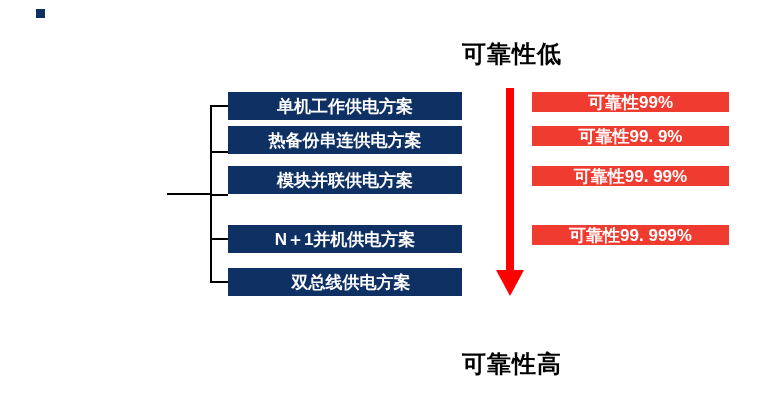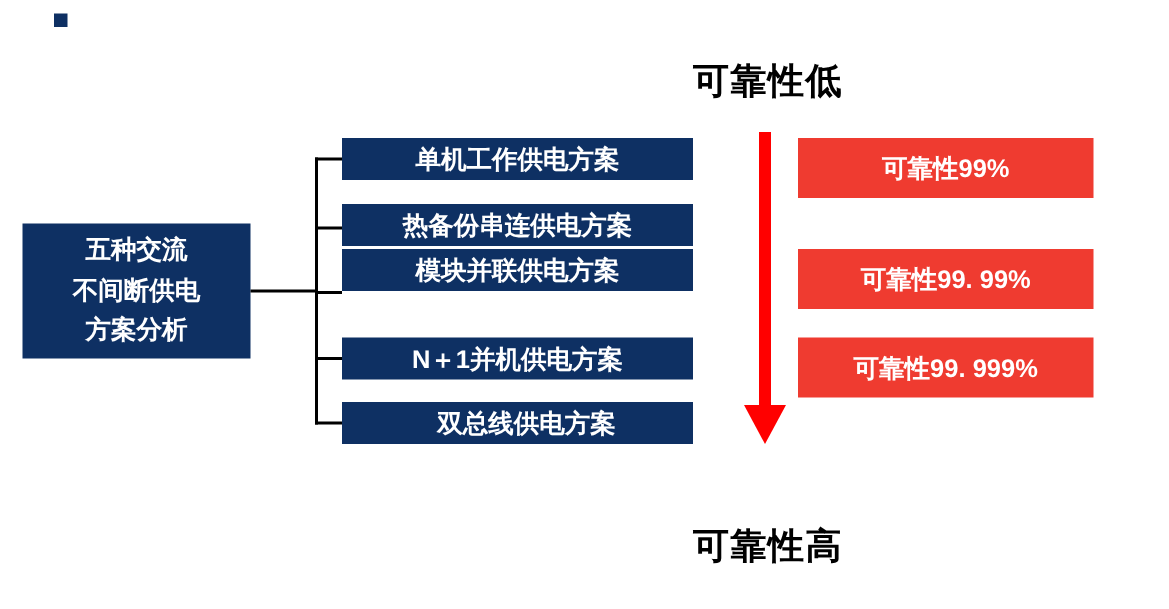--- a/index.html
+++ b/index.html
@@ -46,27 +46,27 @@
 
   .scheme-box {
     left: 228px;
     width: 234px; height: 28px;
     background: var(--navy, #0E3063);
     font-size: 17px;
   }
 
   .rel-box {
     left: 532px;
-    width: 197px; height: 40px;
+    width: 197px; height: 20px;
     background: var(--red_box, #EF3B30);
     font-size: 17px;
   }
 
   .row-1 { top: 92px; }
-  .row-2 { top: 136px; }
+  .row-2 { top: 126px; }
   .row-3 { top: 166px; }
   .row-4 { top: 225px; }
   .row-5 { top: 268px; padding-left: 12px; }
 
   .arrow-shaft {
     position: absolute;
     left: 506px; top: 88px;
     width: 8px; height: 184px;
     background: var(--arrow, #FF0000);
   }
@@ -92,25 +92,20 @@
   .side-label.top { top: 38px; }
   .side-label.bottom { top: 348px; }
 </style>
 </head>
 <body>
 
 <div class="canvas">
 
   <div class="corner-square"></div>
 
-  <div class="box root-box">
-    <div>五种交流</div>
-    <div>不间断供电</div>
-    <div>方案分析</div>
-  </div>
 
   <div class="line h" style="left:167px; top:193px; width:43px;"></div>
   <div class="line v" style="left:210px; top:105px; height:178px;"></div>
   <div class="line h" style="left:210px; top:105px; width:18px;"></div>
   <div class="line h" style="left:210px; top:151px; width:18px;"></div>
   <div class="line h" style="left:210px; top:194px; width:18px;"></div>
   <div class="line h" style="left:210px; top:238px; width:18px;"></div>
   <div class="line h" style="left:210px; top:281px; width:18px;"></div>
 
   <div class="box scheme-box row-1">
@@ -128,20 +123,23 @@
   <div class="box scheme-box row-5">
     <span>双总线供电方案</span>
   </div>
 
   <div class="arrow-shaft"></div>
   <div class="arrow-head"></div>
 
   <div class="box rel-box row-1">
     <span>可靠性99%</span>
   </div>
+  <div class="box rel-box row-2">
+    <span>可靠性99. 9%</span>
+  </div>
   <div class="box rel-box row-3">
     <span>可靠性99. 99%</span>
   </div>
   <div class="box rel-box row-4">
     <span>可靠性99. 999%</span>
   </div>
 
   <div class="side-label top">可靠性低</div>
   <div class="side-label bottom">可靠性高</div>
 

